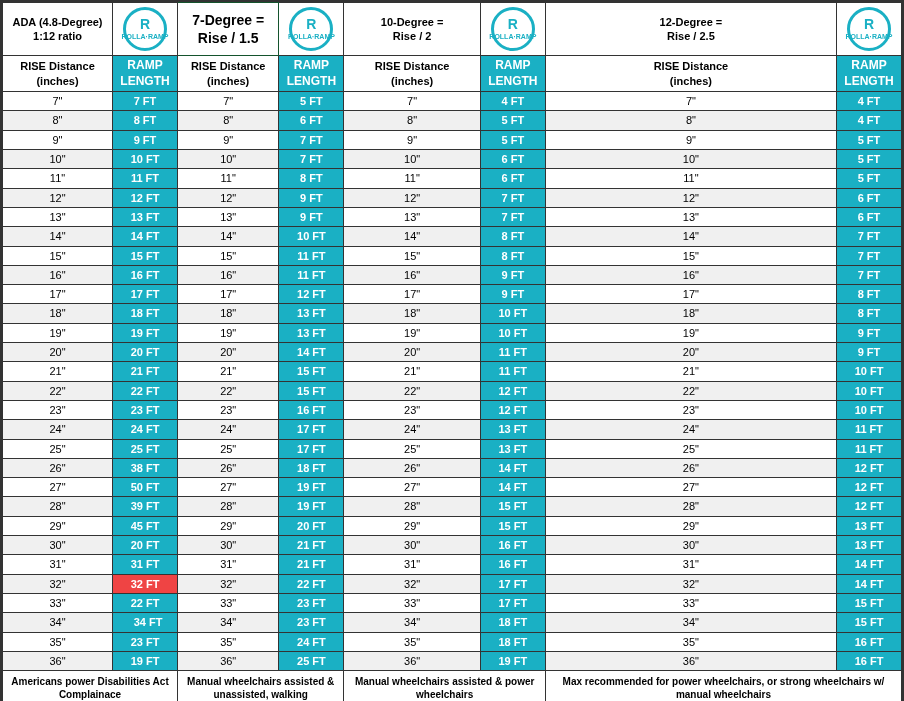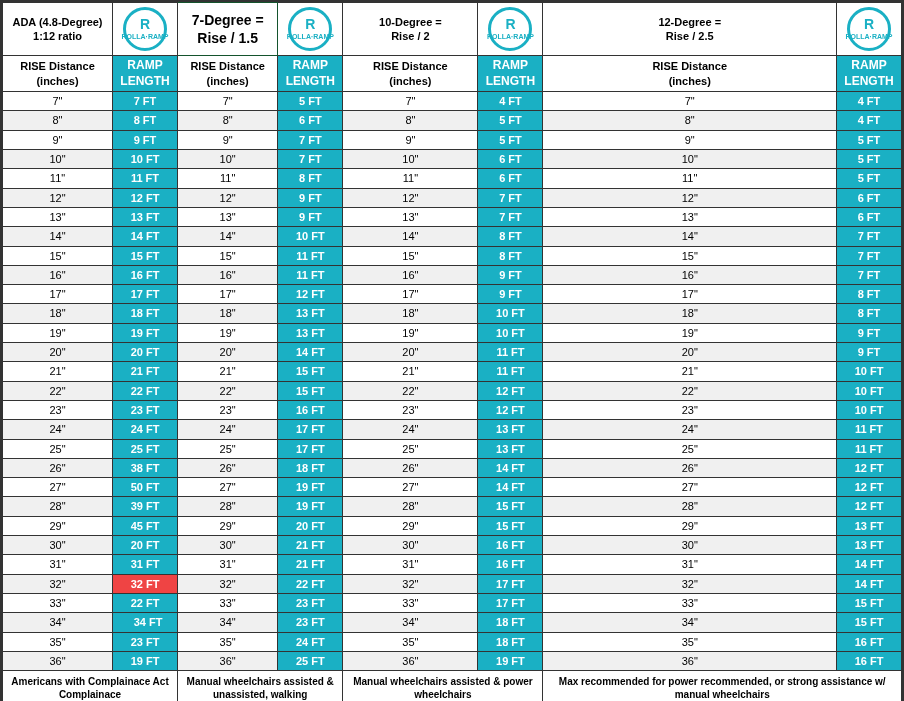--- a/index.html
+++ b/index.html
@@ -454,30 +454,30 @@
           <td style="background: rgb(26, 176, 196); color: rgb(255, 255, 255); font-weight: bold;">25 FT</td>
           <td>36"</td>
           <td style="background: rgb(26, 176, 196); color: rgb(255, 255, 255); font-weight: bold;">19 FT</td>
           <td>36"</td>
           <td style="background: rgb(26, 176, 196); color: rgb(255, 255, 255); font-weight: bold;">16 FT</td>
         </tr>
       </tbody>
     <tfoot>
       <tr>
         <td colspan="2" class="footer-cell">
-          <span>Americans with Complainace Act Complainace</span>
+          <span>Americans power Disabilities Act Complainace</span>
         </td>
         <td colspan="2" class="footer-cell">
           <span style="white-space:pre-line;">Manual wheelchairs assisted &amp;
 unassisted, walking</span>
         </td>
         <td colspan="2" class="footer-cell">
           <span style="white-space:pre-line;">Manual wheelchairs assisted &amp; power
 wheelchairs</span>
         </td>
         <td colspan="2" class="footer-cell">
-          <span style="white-space:pre-line;">Max recommended for power recommended, or strong assistance w/
+          <span style="white-space:pre-line;">Max recommended for power wheelchairs, or strong wheelchairs w/
 manual wheelchairs</span>
         </td>
       </tr>
     </tfoot>
   </table>
 </div>
 
 </body></html>

